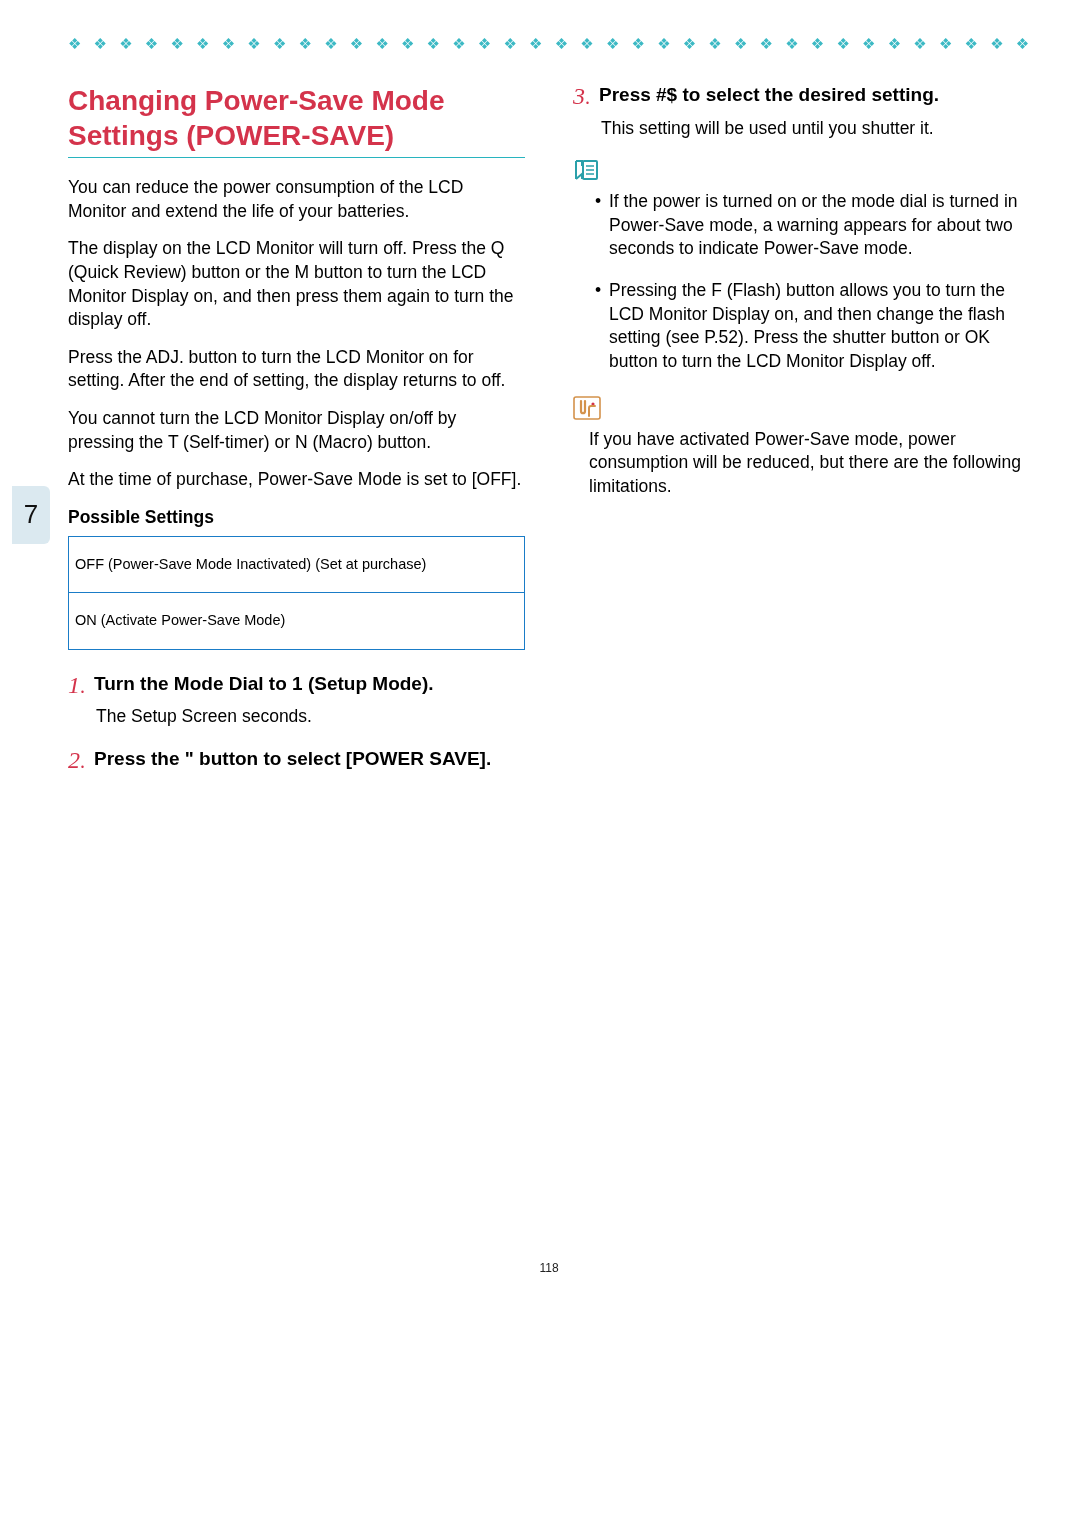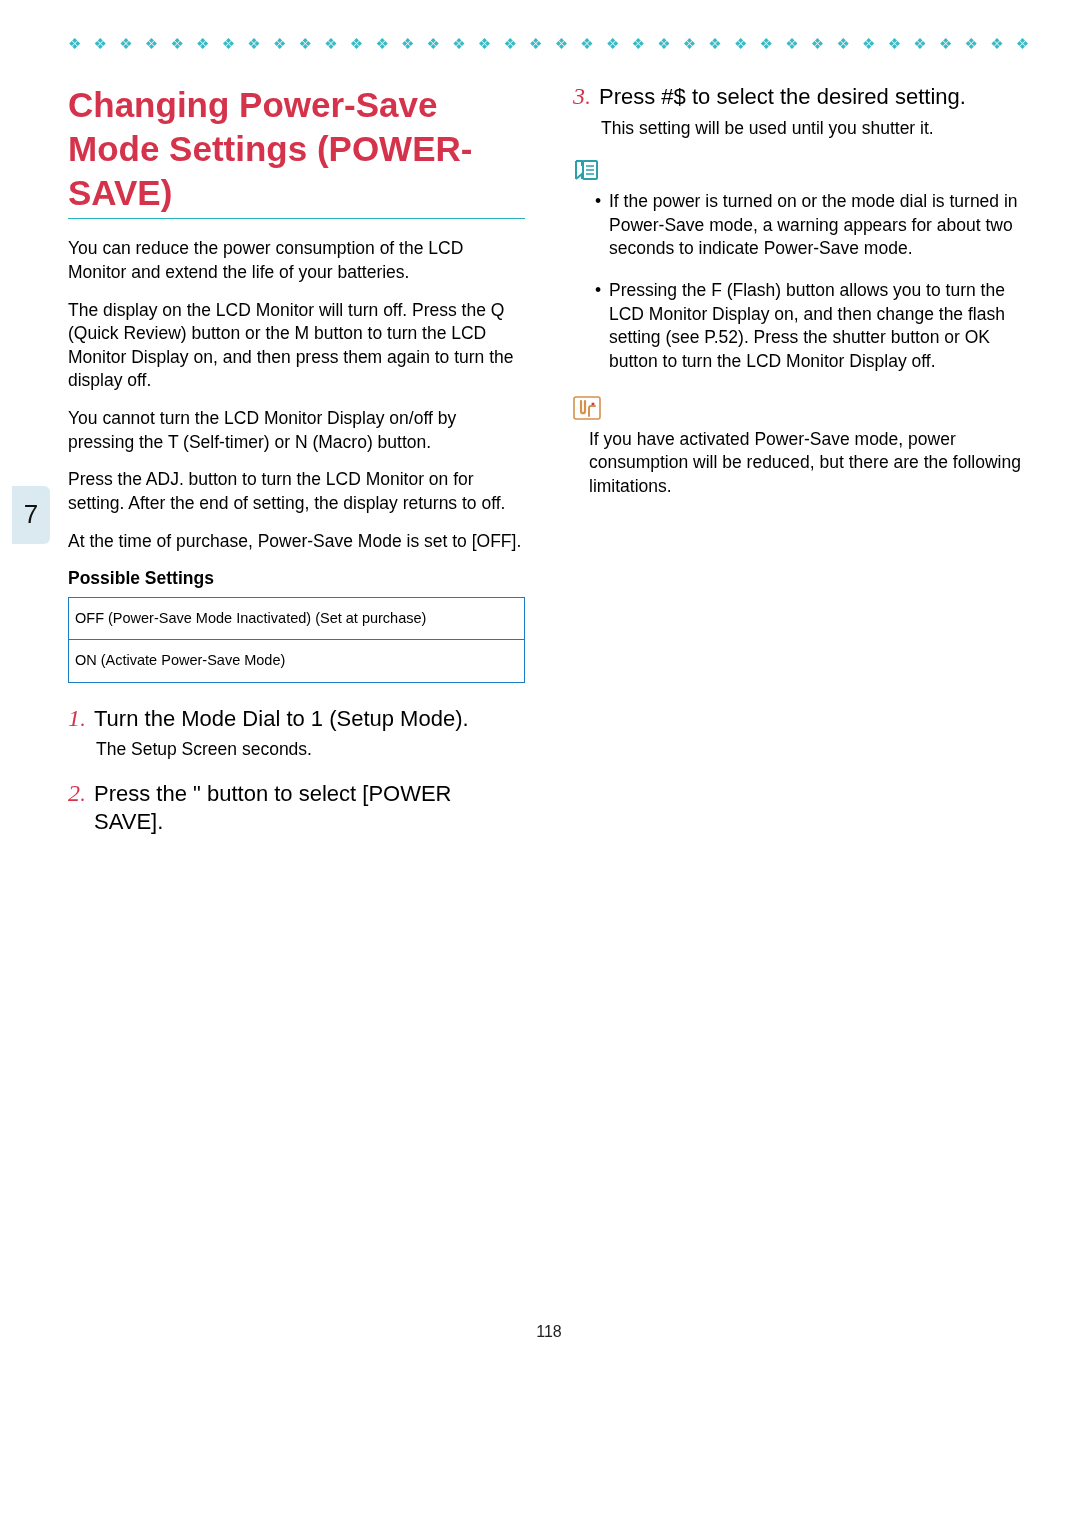--- a/index.html
+++ b/index.html
@@ -30,21 +30,21 @@
     gap: 48px;
     margin-top: 30px;
   }
   .col {
     flex: 1;
     min-width: 0;
   }
   h1.section-title {
     font-family: 'Arial Black', Arial, sans-serif;
     font-weight: 900;
-    font-size: 35px;
+    font-size: 28px;
     color: #d4334b;
     line-height: 1.25;
     margin: 0 0 4px 0;
     letter-spacing: 0px;
   }
   .title-rule {
     border: none;
     border-top: 1px solid #28b4bf;
     margin: 0 0 18px 0;
   }
@@ -53,21 +53,21 @@
     font-weight: bold;
     margin: 4px 0 6px 0;
   }
   table.settings {
     border-collapse: collapse;
     width: 100%;
     margin-bottom: 22px;
   }
   table.settings td {
     border: 1px solid #1a7cc7;
-    padding: 11px 6px;
+    padding: 18px 6px;
     font-size: 14.5px;
   }
   .step {
     display: flex;
     margin-bottom: 6px;
     gap: 8px;
   }
   .step-num {
     color: #d4334b;
     font-family: Georgia, 'Times New Roman', serif;
@@ -76,22 +76,22 @@
     font-weight: normal;
     flex: 0 0 auto;
     min-width: 18px;
     line-height: 1.15;
   }
   .step-dot {
     font-style: normal;
     font-size: 20px;
   }
   .step-title {
-    font-weight: normal;
-    font-size: 22px;
+    font-weight: bold;
+    font-size: 19px;
     line-height: 1.25;
   }
   .step-body {
     margin: 6px 0 18px 28px;
   }
   .note-icon {
     display: inline-block;
     width: 26px;
     height: 24px;
     margin-bottom: 8px;
@@ -128,21 +128,21 @@
     background: #dbe9f0;
     border-radius: 0 6px 6px 0;
     display: flex;
     align-items: center;
     justify-content: center;
     font-size: 26px;
     color: #111;
   }
   .page-number {
     text-align: center;
-    font-size: 16px;
+    font-size: 12px;
     margin-top: 480px;
     color: #222;
   }
   .indent-block { margin-left: 16px; }
 </style>
 </head>
 <body>
 
 <div class="page">
 
@@ -153,22 +153,22 @@
   <div class="diamond-row">❖ ❖ ❖ ❖ ❖ ❖ ❖ ❖ ❖ ❖ ❖ ❖ ❖ ❖ ❖ ❖ ❖ ❖ ❖ ❖ ❖ ❖ ❖ ❖ ❖ ❖ ❖ ❖ ❖ ❖ ❖ ❖ ❖ ❖ ❖ ❖ ❖ ❖ ❖ ❖ ❖ ❖ ❖ ❖ ❖ ❖ ❖ ❖ ❖ ❖ ❖ ❖ ❖ ❖ ❖ ❖</div>
 
   <div class="columns">
 
     <div class="col">
       <h1 class="section-title">Changing Power-Save Mode Settings (POWER-SAVE)</h1>
       <hr class="title-rule">
 
       <p>You can reduce the power consumption of the LCD Monitor and extend the life of your batteries.</p>
       <p>The display on the LCD Monitor will turn off. Press the Q  (Quick Review) button or the M        button to turn the LCD Monitor Display on, and then press them again to turn the display off.</p>
+      <p>Press the ADJ. button to turn the LCD Monitor on for setting. After the end of setting, the display returns to off.</p>
       <p>You cannot turn the LCD Monitor Display on/off by pressing the T  (Self-timer) or N (Macro) button.</p>
-      <p>Press the ADJ. button to turn the LCD Monitor on for setting. After the end of setting, the display returns to off.</p>
       <p>At the time of purchase, Power-Save Mode is set to [OFF].</p>
 
       <div class="sub-heading">Possible Settings</div>
 
       <table class="settings">
         <tbody>
             <tr>
           <td>OFF (Power-Save Mode Inactivated) (Set at purchase)</td>
         </tr>
         <tr>

